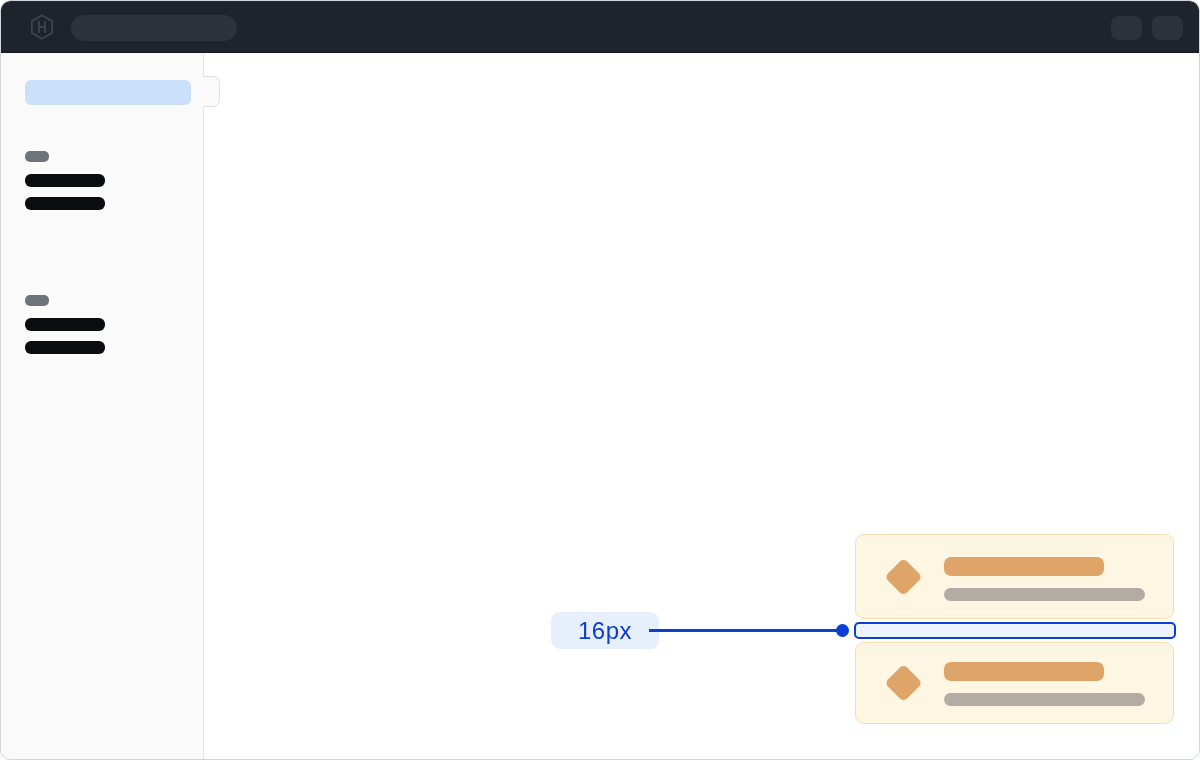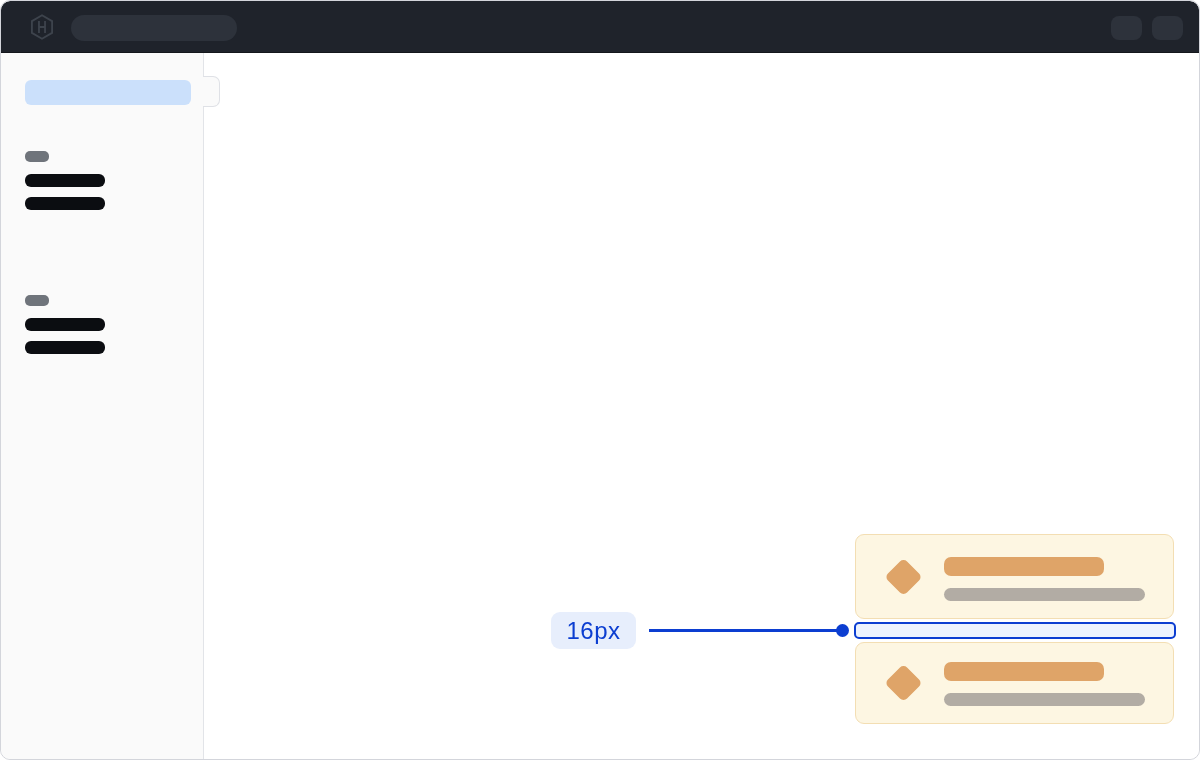--- a/index.html
+++ b/index.html
@@ -125,21 +125,21 @@
   .gap-strip {
     position: absolute; left: 650px; top: 569px;
     width: 322px; height: 17px;
     background: #edf3fe;
     border: 2px solid var(--accent-blue, #0c3ed1);
     border-radius: 5px;
     z-index: 3;
   }
   .measure-label {
     position: absolute; left: 347px; top: 559px;
-    width: 85px; height: 37px;
+    width: 108px; height: 37px;
     border-radius: 9px;
     background: #e7eefc;
     color: var(--accent-blue, #0c3ed1);
     font-size: 24px;
     font-weight: 500;
     display: flex; align-items: center; justify-content: center;
     letter-spacing: 0.5px;
   }
   .measure-line {
     position: absolute; left: 445px; top: 576px;

